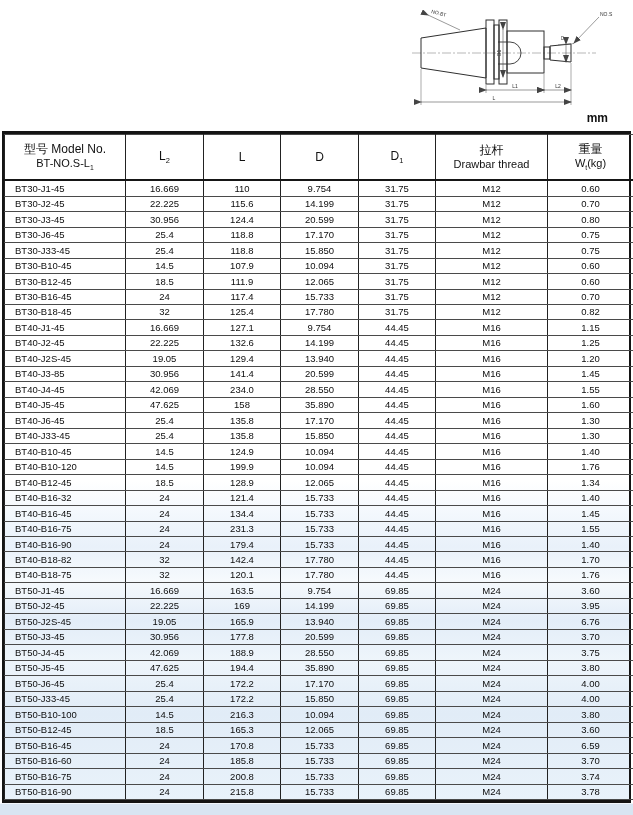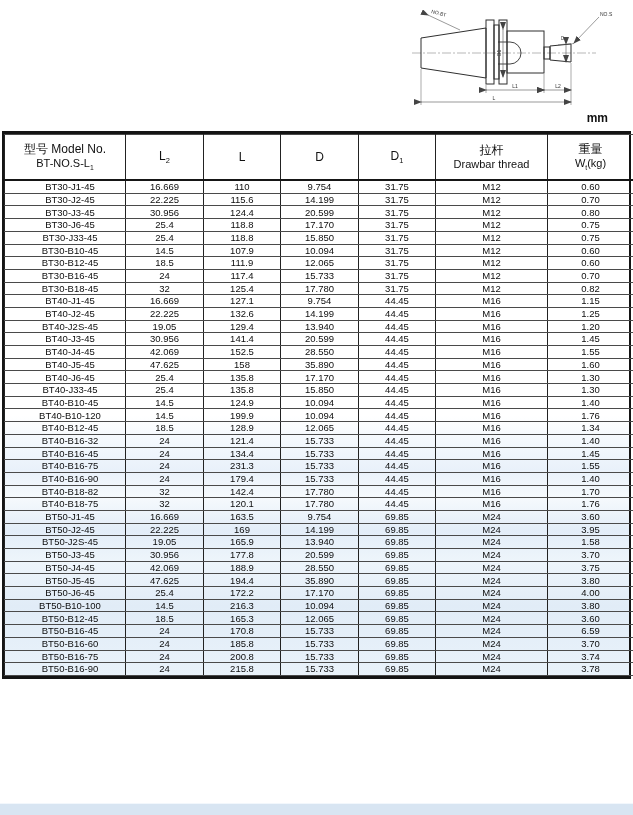--- a/index.html
+++ b/index.html
@@ -7,39 +7,39 @@
     position:relative;width:633px;height:815px;background:#ffffff;overflow:hidden;
     font-family:"Liberation Sans","DejaVu Sans",sans-serif;color:#111;
   }
   
   .drawing{position:absolute;top:2px;left:398px;width:233px;height:108px;}
   .drawing svg{display:block;}
   
   .unit-label{position:absolute;top:111px;right:25px;font-size:12px;font-weight:700;color:#111;padding-left:37px;}
   
   .table-wrap{
-    position:absolute;left:2px;right:2px;top:131px;height:548px;
+    position:absolute;left:2px;right:2px;top:131px;height:672px;
     border:2px solid #141414;border-top-width:3px;border-bottom-width:3px;
     background:linear-gradient(180deg,#ffffff 0%,#ffffff 52%,#f3f8fd 57%,#e9f1fa 62%,
       #f6fafd 67%,#e3edf8 73%,#eef5fb 79%,#e1ecf7 87%,#e9f2fa 100%);
     box-sizing:border-box;
   }
   table.spec{width:100%;height:100%;border-collapse:collapse;table-layout:fixed;}
   .spec th,.spec td{
     border-left:1px solid #222;border-right:1px solid #222;
     border-top:1px solid #4a4a4a;border-bottom:1px solid #4a4a4a;
     padding:0;text-align:center;vertical-align:middle;background:transparent;
   }
   .spec thead th{
     height:44px;font-size:12px;font-weight:400;line-height:1.25;
     border-bottom:2px solid #161616;color:#111;
   }
   .spec thead th .en{font-size:11px;}
   .spec tbody td{font-size:9.5px;line-height:1;color:#0d0d0d;white-space:nowrap;}
-  .spec td.model-cell{text-align:center;padding-left:10px;}
+  .spec td.model-cell{text-align:left;padding-left:10px;}
   sub{font-size:0.62em;}
   .bottom-strip{
     position:absolute;left:0;right:0;bottom:0;height:11px;
     background:#d8e5f2;border-top:1px solid #f2f7fc;
   }
 </style>
 </head>
 <body>
 
 <div id="page">
@@ -233,32 +233,32 @@
           <tr>
             <td class="model-cell">BT40-J2S-45</td>
             <td>19.05</td>
             <td>129.4</td>
             <td>13.940</td>
             <td>44.45</td>
             <td>M16</td>
             <td>1.20</td>
           </tr>
           <tr>
-            <td class="model-cell">BT40-J3-45</td>
+            <td class="model-cell">BT40-J3-85</td>
             <td>30.956</td>
             <td>141.4</td>
             <td>20.599</td>
             <td>44.45</td>
             <td>M16</td>
             <td>1.45</td>
           </tr>
           <tr>
             <td class="model-cell">BT40-J4-45</td>
             <td>42.069</td>
-            <td>152.5</td>
+            <td>234.0</td>
             <td>28.550</td>
             <td>44.45</td>
             <td>M16</td>
             <td>1.55</td>
           </tr>
           <tr>
             <td class="model-cell">BT40-J5-45</td>
             <td>47.625</td>
             <td>158</td>
             <td>35.890</td>
@@ -383,21 +383,21 @@
             <td>M24</td>
             <td>3.95</td>
           </tr>
           <tr>
             <td class="model-cell">BT50-J2S-45</td>
             <td>19.05</td>
             <td>165.9</td>
             <td>13.940</td>
             <td>69.85</td>
             <td>M24</td>
-            <td>1.58</td>
+            <td>6.76</td>
           </tr>
           <tr>
             <td class="model-cell">BT50-J3-45</td>
             <td>30.956</td>
             <td>177.8</td>
             <td>20.599</td>
             <td>69.85</td>
             <td>M24</td>
             <td>3.70</td>
           </tr>
@@ -422,20 +422,29 @@
           <tr>
             <td class="model-cell">BT50-J6-45</td>
             <td>25.4</td>
             <td>172.2</td>
             <td>17.170</td>
             <td>69.85</td>
             <td>M24</td>
             <td>4.00</td>
           </tr>
           <tr>
+            <td class="model-cell">BT50-J33-45</td>
+            <td>25.4</td>
+            <td>172.2</td>
+            <td>15.850</td>
+            <td>69.85</td>
+            <td>M24</td>
+            <td>4.00</td>
+          </tr>
+          <tr>
             <td class="model-cell">BT50-B10-100</td>
             <td>14.5</td>
             <td>216.3</td>
             <td>10.094</td>
             <td>69.85</td>
             <td>M24</td>
             <td>3.80</td>
           </tr>
           <tr>
             <td class="model-cell">BT50-B12-45</td>

